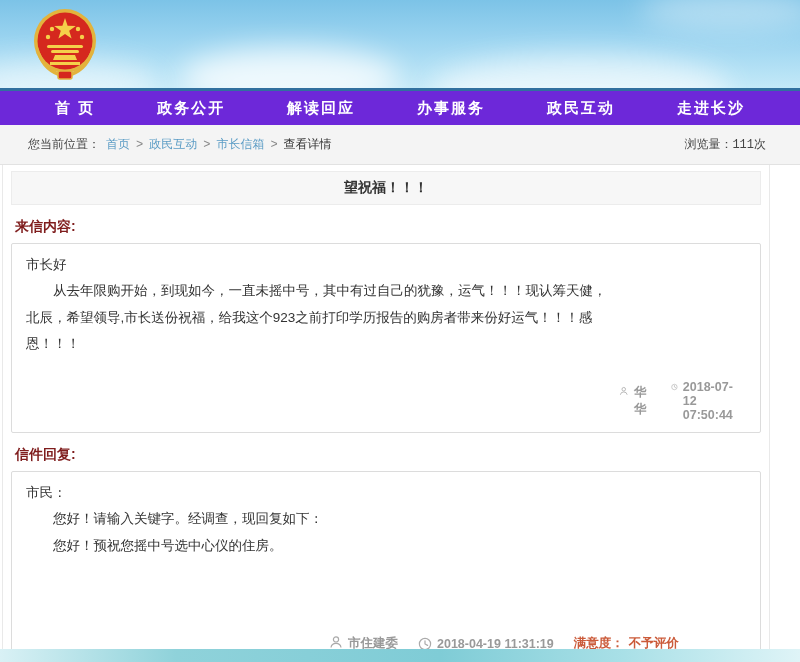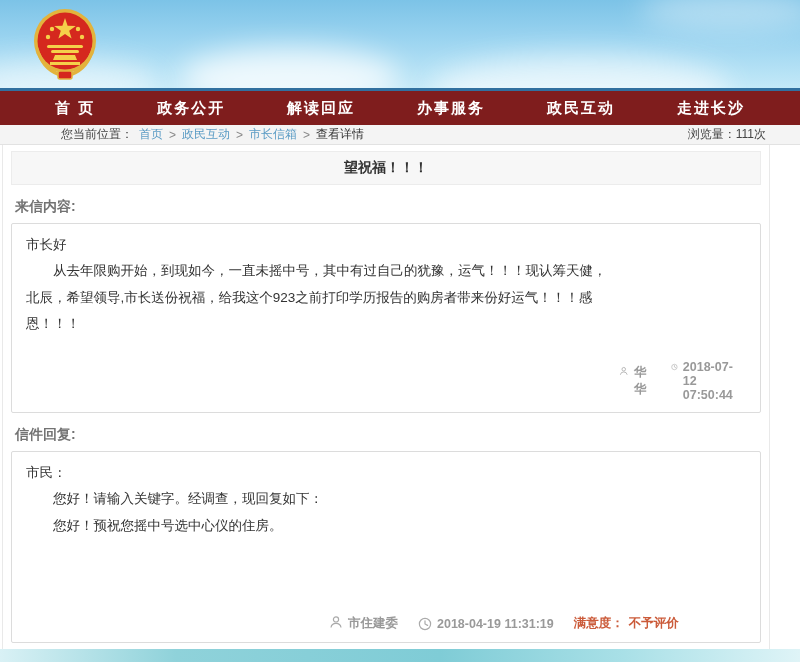--- a/index.html
+++ b/index.html
@@ -31,42 +31,42 @@
     background:rgba(255,255,255,.85); border-radius:13px 0 0 13px;
     padding:0 12px; font-size:12px; color:#666; }
   .search-input::placeholder { color:#9aa6ad; }
   .search-btn { height:27px; width:74px; border:none; cursor:pointer;
     background:linear-gradient(180deg,#2d6694,#1f557f); color:#fff;
     border-radius:14px; margin-left:-8px; font-size:14px; font-weight:bold;
     display:flex; align-items:center; justify-content:center; gap:4px;
     letter-spacing:3px; }
 
   
-  .nav { height:37px; background:#7f1d1d; border-top:3px solid #31709f;
+  .nav { height:37px; background:#6d28d9; border-top:3px solid #31709f;
     display:flex; align-items:center; justify-content:space-around; padding:0 24px; }
   .nav-item { color:#fff; font-size:15px; font-weight:bold; letter-spacing:2px;
     cursor:pointer; white-space:nowrap; }
 
   
-  .crumbbar { height:20px; background:#f4f4f4; border-bottom:1px solid #e2e2e2;
+  .crumbbar { height:40px; background:#f4f4f4; border-bottom:1px solid #e2e2e2;
     display:flex; align-items:center; justify-content:space-between;
-    padding:0 34px 0 61px; font-size:12px; color:#444; }
+    padding:0 34px 0 28px; font-size:12px; color:#444;font-family:Liberation Mono, monospace; }
   .crumb-left { display:flex; align-items:center; gap:6px; }
   .crumb-link { color:#5b9cc5; cursor:pointer; text-decoration:none; }
   .crumb-sep { color:#888; }
   .crumb-current { color:#333; }
   .views { color:#444; }
   .views b { font-weight:normal; }
 
   
   .main { margin-left:2px; width:768px; background:#fff;
     border:1px solid #e9e9e9; border-top:none; padding:6px 8px 10px; min-height:492px; }
   .doc-title { background:#f7f7f7; border:1px solid #ececec; text-align:center;
     padding:7px 0; font-size:14px; font-weight:bold; color:#333; }
-  .sec-label { margin:13px 4px 7px; font-size:14px; font-weight:bold; color:#737373; }
+  .sec-label { margin:13px 4px 7px; font-size:14px; font-weight:bold; color:#7f1d1d; }
 
   .letterbox { border:1px solid #dcdcdc; border-radius:2px; background:#fff;
     padding:8px 14px 6px; display:flex; flex-direction:row; }
   .letterbox.first { height:190px; }
   .letterbox.second { height:192px; }
   .airmail { height:7px; margin:3px 0 12px;
     background:repeating-linear-gradient(100deg,
       #cf4a40 0px, #cf4a40 15px,
       transparent 15px, transparent 25px,
       #2e6f99 25px, #2e6f99 40px,

